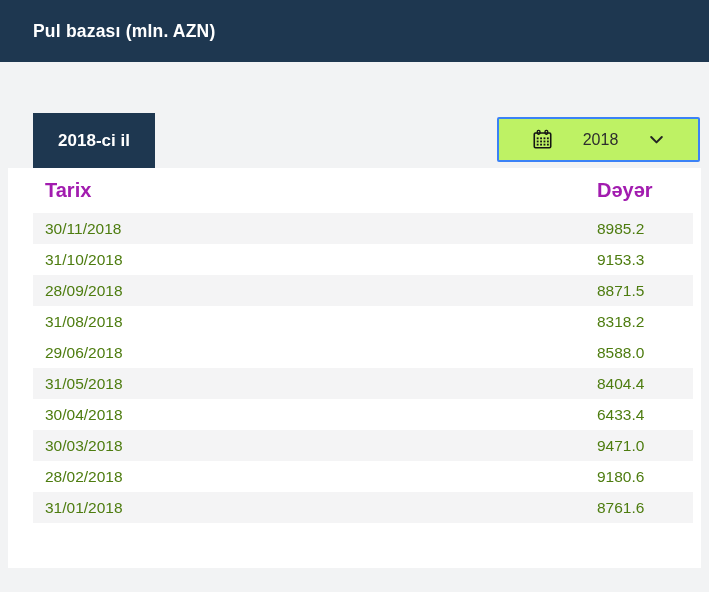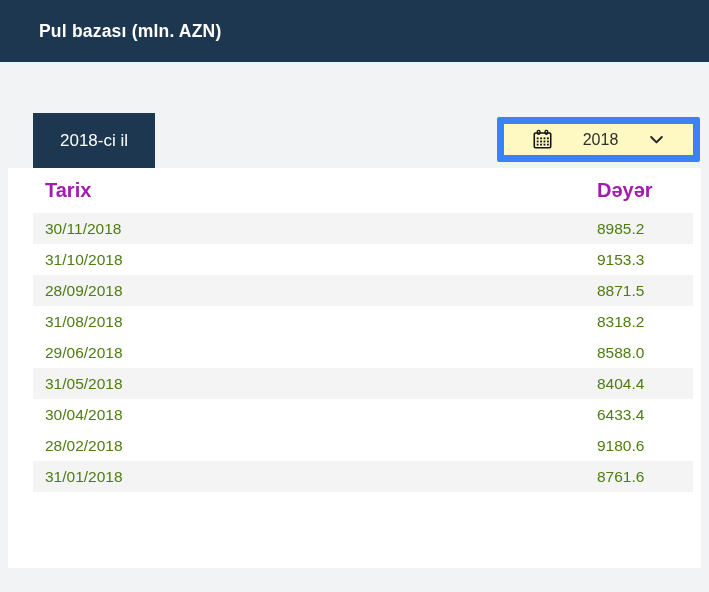--- a/index.html
+++ b/index.html
@@ -17,45 +17,44 @@
     background: #1e3750;
     display: flex;
     align-items: center;
     padding-left: 33px;
   }
   .titlebar h1 {
     color: #ffffff;
     font-size: 17.5px;
     font-weight: 700;
     letter-spacing: 0.2px;
-    margin-left: 6px;
   }
 
   
   .toolbar { height: 106px; position: relative; }
   .year-badge {
     position: absolute;
     left: 33px; bottom: 0;
     height: 55px;
     min-width: 122px;
     background: #1e3750;
     color: #ffffff;
     font-size: 17px;
-    font-weight: 400;
+    font-weight: 700;
     display: flex;
     align-items: center;
     justify-content: center;
     padding: 0 22px;
   }
   .year-dropdown {
     position: absolute;
     right: 9px; top: 55px;
     width: 203px; height: 45px;
-    background: #fef9c3;
-    border: 7px solid #3b82f6;
+    background: #bef264;
+    border: 2px solid #3b82f6;
     border-radius: 2px;
     display: flex;
     align-items: center;
     justify-content: center;
     gap: 30px;
     cursor: pointer;
   }
   .year-dropdown .value {
     font-size: 16px;
     color: #2e2e2e;
@@ -173,20 +172,24 @@
             <td class="col-value">8588.0</td>
           </tr>
           <tr class="stripe">
             <td class="col-date">31/05/2018</td>
             <td class="col-value">8404.4</td>
           </tr>
           <tr>
             <td class="col-date">30/04/2018</td>
             <td class="col-value">6433.4</td>
           </tr>
+          <tr class="stripe">
+            <td class="col-date">30/03/2018</td>
+            <td class="col-value">9471.0</td>
+          </tr>
           <tr>
             <td class="col-date">28/02/2018</td>
             <td class="col-value">9180.6</td>
           </tr>
           <tr class="stripe">
             <td class="col-date">31/01/2018</td>
             <td class="col-value">8761.6</td>
           </tr>
         </tbody>
     </table>

